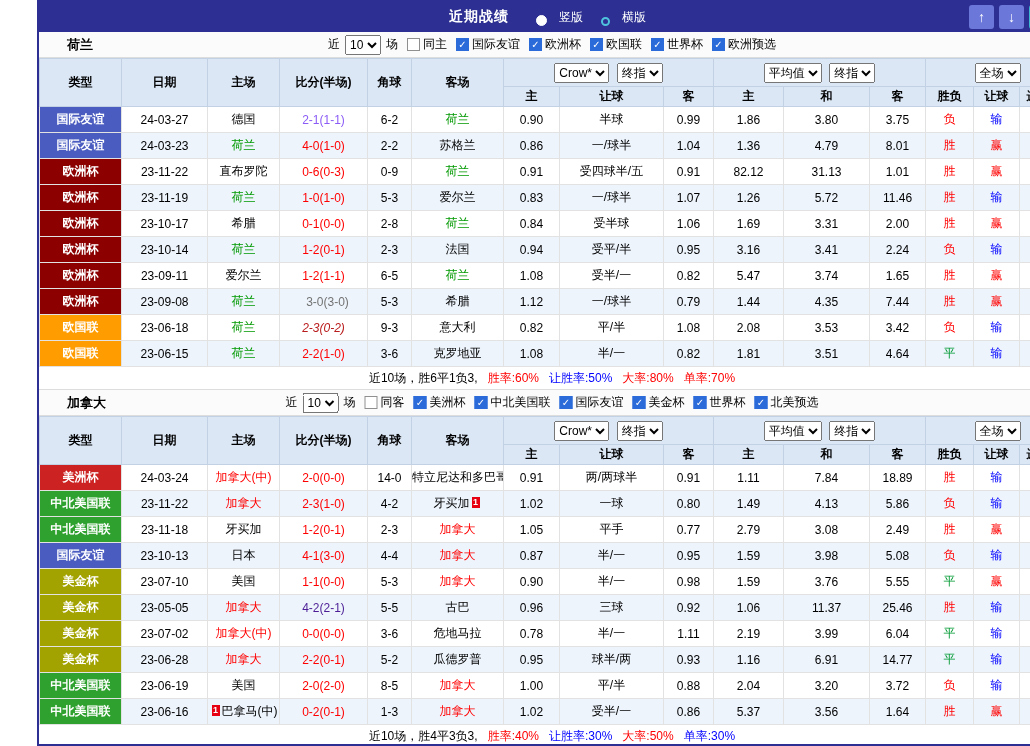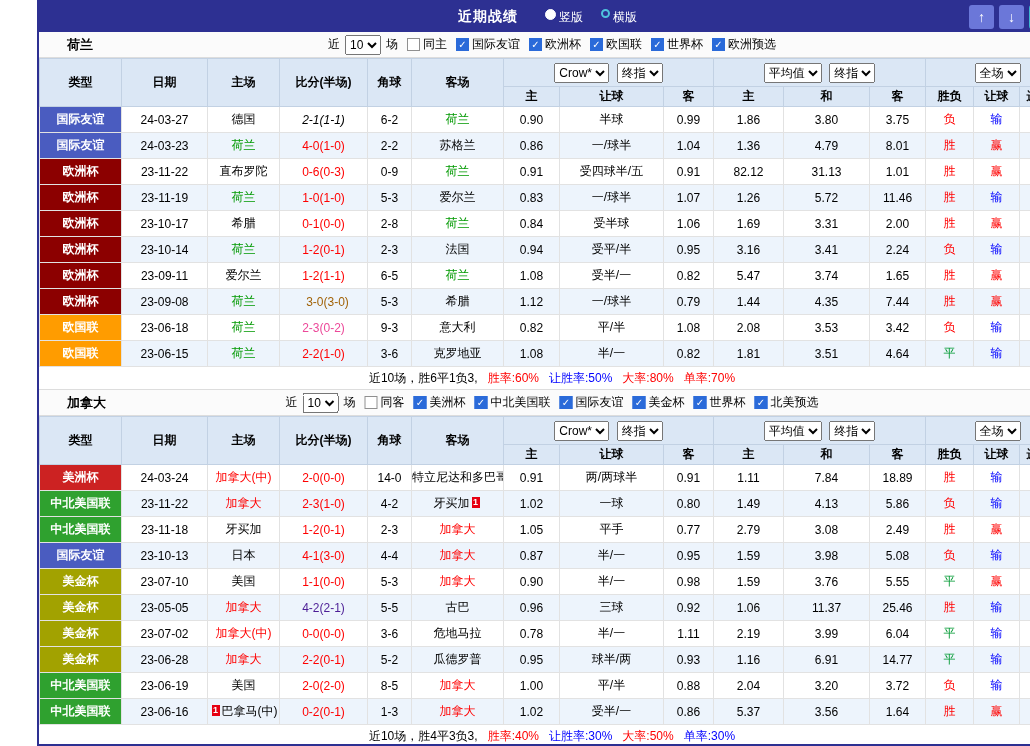--- a/index.html
+++ b/index.html
@@ -5,21 +5,21 @@
 <style>
   * { box-sizing: border-box; }
   html,body { margin:0; padding:0; background:#fff; }
   body { font-family:"Liberation Sans","DejaVu Sans",sans-serif; font-size:12px; color:#000; }
   .window { width:1030px; height:746px; border:2px solid #2d3092; overflow:hidden; background:#fff;margin-left:37px; }
 
   
   .titlebar { height:30px; background:#2d3092; position:relative; display:flex; align-items:center; justify-content:center; color:#fff; }
   .tcenter { display:flex; align-items:center; }
   .title { font-weight:bold; font-size:14px; margin-right:18px; letter-spacing:1px; }
-  .radio { display:inline-flex; align-items:flex-start; gap:3px; margin:0 9px; cursor:pointer; font-size:12px; }
+  .radio { display:inline-flex; align-items:flex-end; gap:12px; margin:0 9px; cursor:pointer; font-size:12px; }
   .rdot { display:inline-block; border-radius:50%; }
   .rdot.sel { width:11px; height:11px; background:#fff; border:1px solid #fff; }
   .rdot.unsel { width:9px; height:9px; background:transparent; border:2px solid #4fc3dd; }
   .tb { position:absolute; right:5px; top:3px; display:flex; gap:5px; }
   .tbtn { height:24px; border:0; border-radius:3px; color:#fff; font-weight:bold; font-size:14px; line-height:22px; cursor:pointer; padding:0; font-family:inherit; }
   .tbtn.nav { width:25px; background:#6b77d9; }
   .tbtn.close { width:31px; background:#3db6cf; font-size:16px; }
 
   
   .sec-head { height:26px; background:#fbfbfb; border-bottom:1px solid #ddd; position:relative; display:flex; align-items:center; }
@@ -152,21 +152,21 @@
           <th>胜负</th>
           <th>让球</th>
           <th>进球数</th>
         </tr>
       </thead>
       <tbody>
           <tr>
             <td class="badge" style="background: rgb(74, 92, 192);">国际友谊</td>
             <td>24-03-27</td>
             <td><span>德国</span></td>
-            <td style="color: #000000; font-style: italic;">2-1(1-1)</td>
+            <td style="color: #8b5cf6;">2-1(1-1)</td>
             <td>6-2</td>
             <td><span style="color: rgb(0, 153, 0);">荷兰</span></td>
             <td>0.90</td>
             <td>半球</td>
             <td>0.99</td>
             <td>1.86</td>
             <td>3.80</td>
             <td>3.75</td>
             <td style="color: rgb(255, 0, 0);">负</td>
             <td style="color: rgb(0, 0, 255);">输</td>
@@ -271,38 +271,38 @@
             <td>3.74</td>
             <td>1.65</td>
             <td style="color: rgb(255, 0, 0);">胜</td>
             <td style="color: rgb(255, 0, 0);">赢</td>
             <td style="color: rgb(255, 0, 0);">大</td>
           </tr>
           <tr class="alt">
             <td class="badge" style="background: rgb(140, 0, 0);">欧洲杯</td>
             <td>23-09-08</td>
             <td><span style="color: rgb(0, 153, 0);">荷兰</span></td>
-            <td style="color: #a16207; padding-left: 8px;">3-0(3-0)</td>
+            <td style="color: #737373; padding-left: 8px;">3-0(3-0)</td>
             <td>5-3</td>
             <td><span>希腊</span></td>
             <td>1.12</td>
             <td>一/球半</td>
             <td>0.79</td>
             <td>1.44</td>
             <td>4.35</td>
             <td>7.44</td>
             <td style="color: rgb(255, 0, 0);">胜</td>
             <td style="color: rgb(255, 0, 0);">赢</td>
             <td style="color: rgb(255, 0, 0);">大</td>
           </tr>
           <tr>
             <td class="badge" style="background: rgb(255, 156, 0);">欧国联</td>
             <td>23-06-18</td>
             <td><span style="color: rgb(0, 153, 0);">荷兰</span></td>
-            <td style="color: #ec4899;">2-3(0-2)</td>
+            <td style="color: #b91c1c; font-style: italic;">2-3(0-2)</td>
             <td>9-3</td>
             <td><span>意大利</span></td>
             <td>0.82</td>
             <td>平/半</td>
             <td>1.08</td>
             <td>2.08</td>
             <td>3.53</td>
             <td>3.42</td>
             <td style="color: rgb(255, 0, 0);">负</td>
             <td style="color: rgb(0, 0, 255);">输</td>

